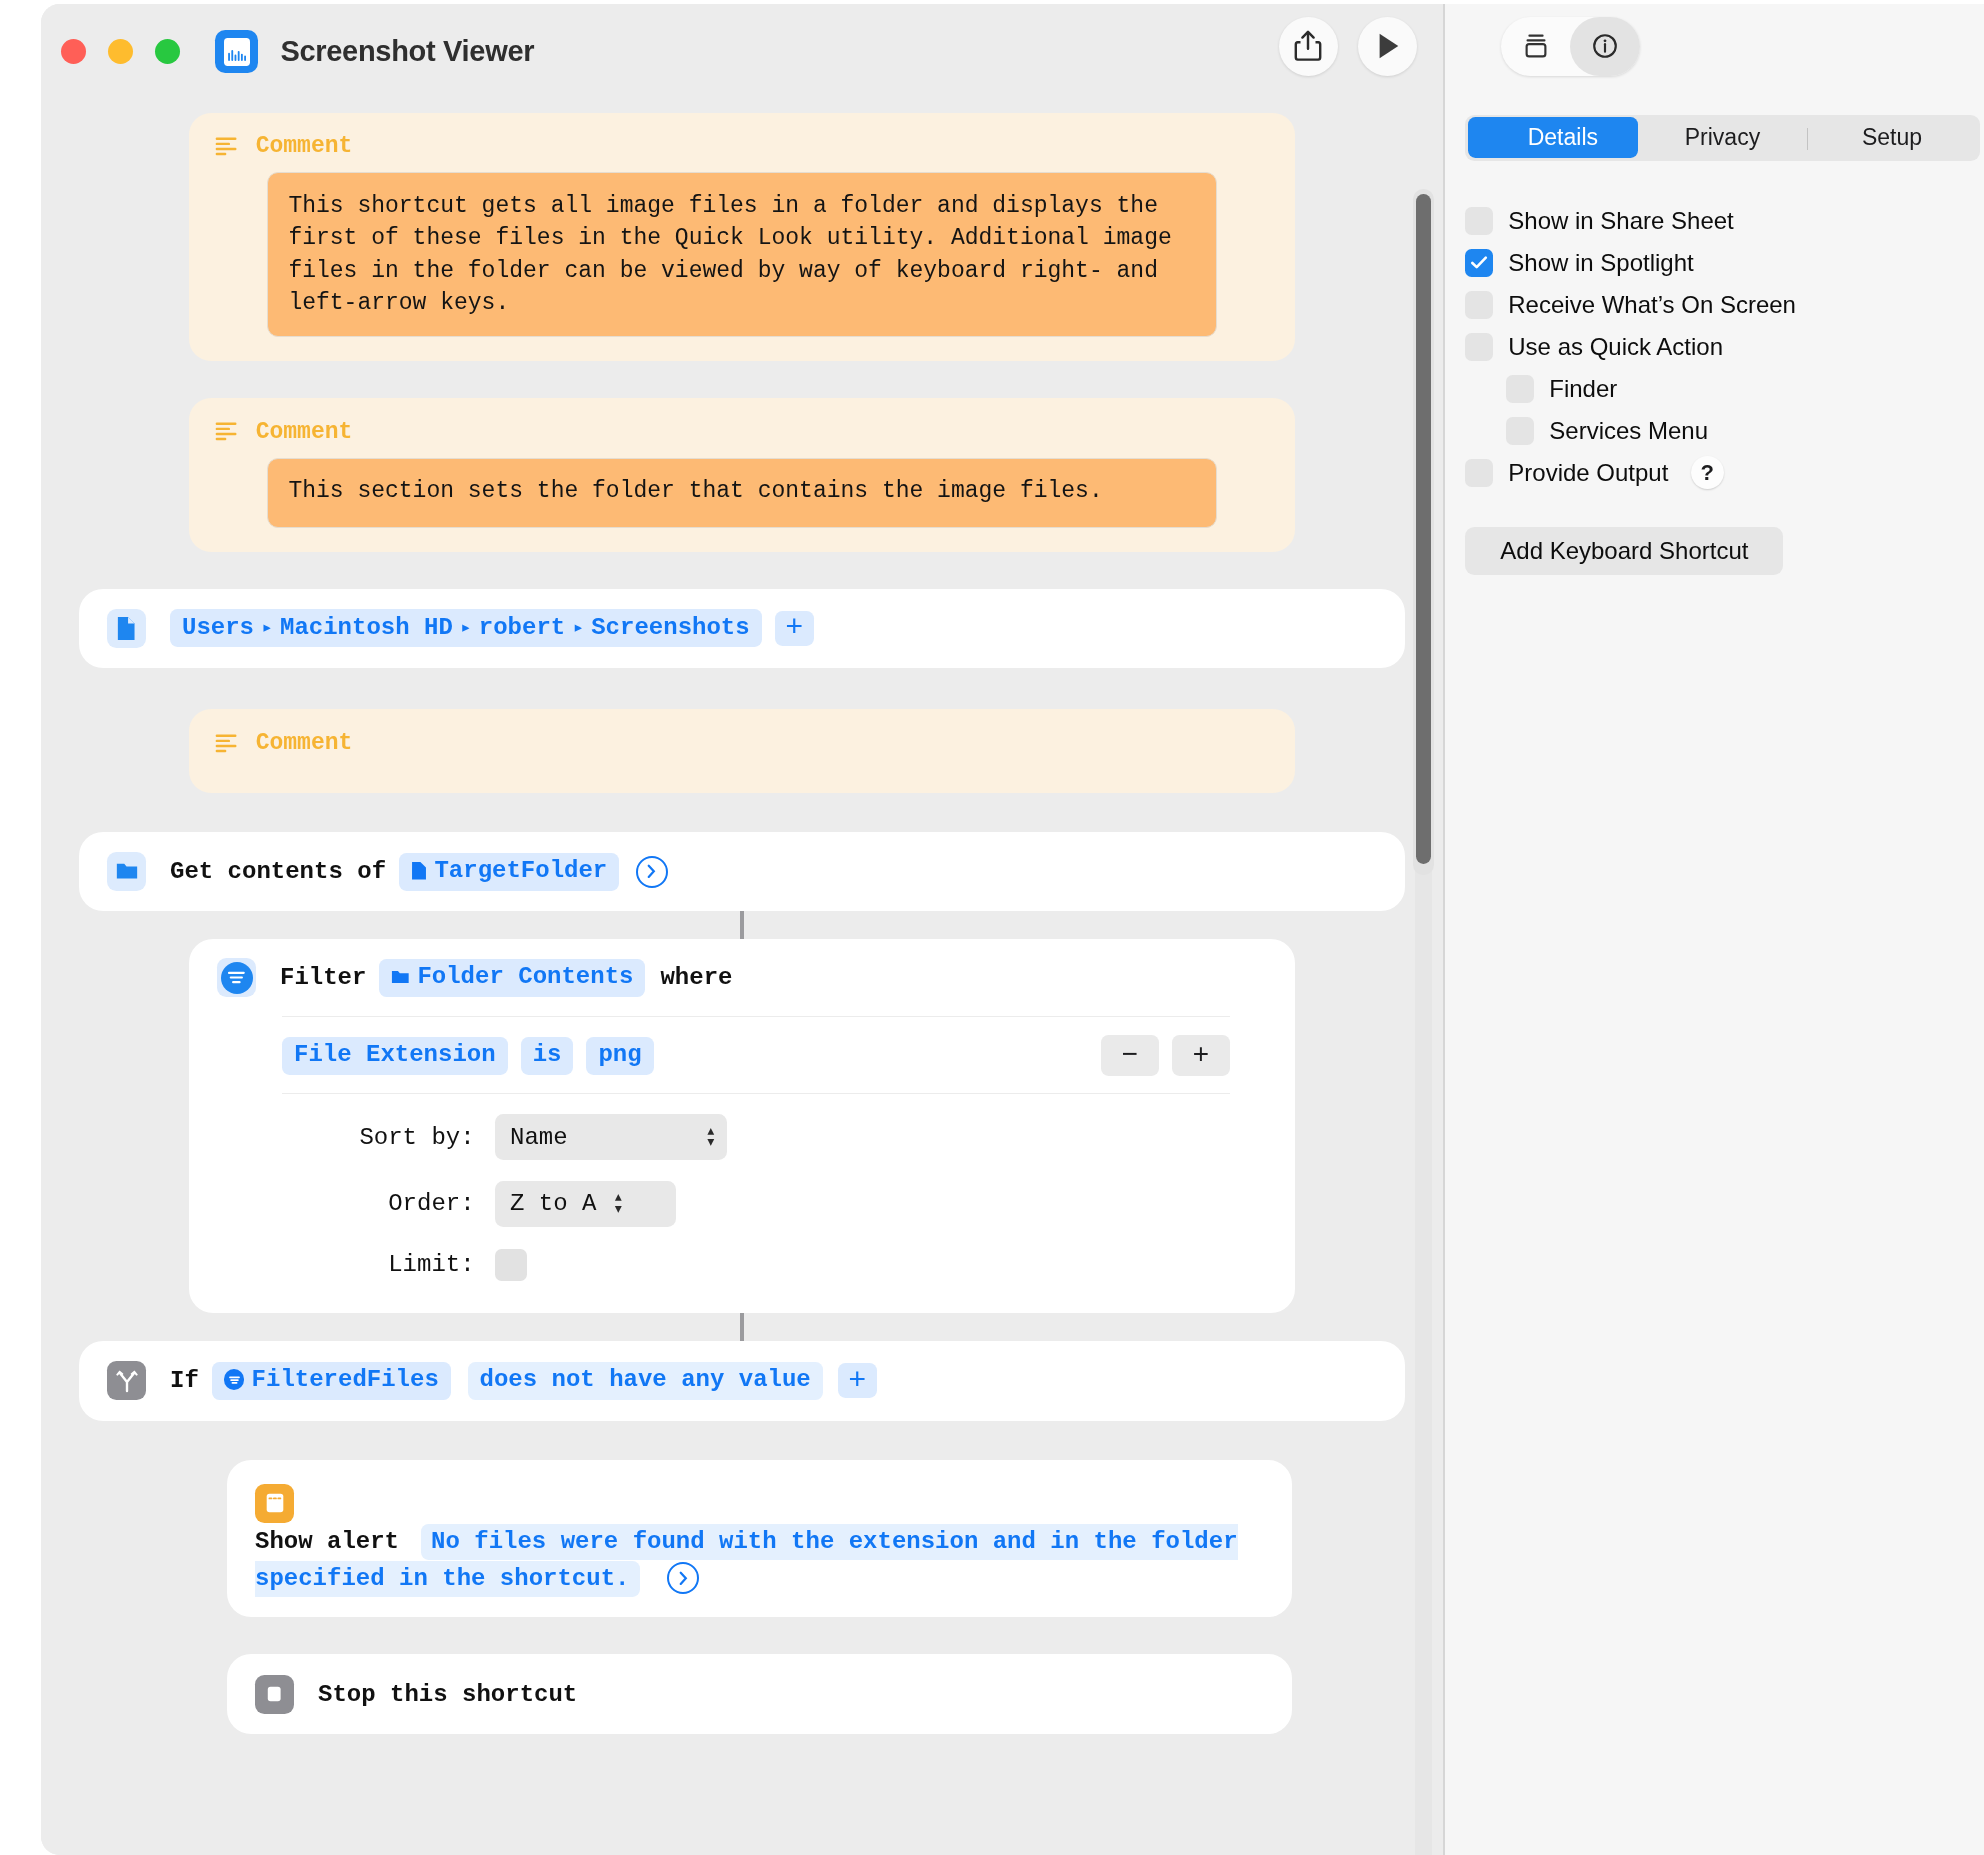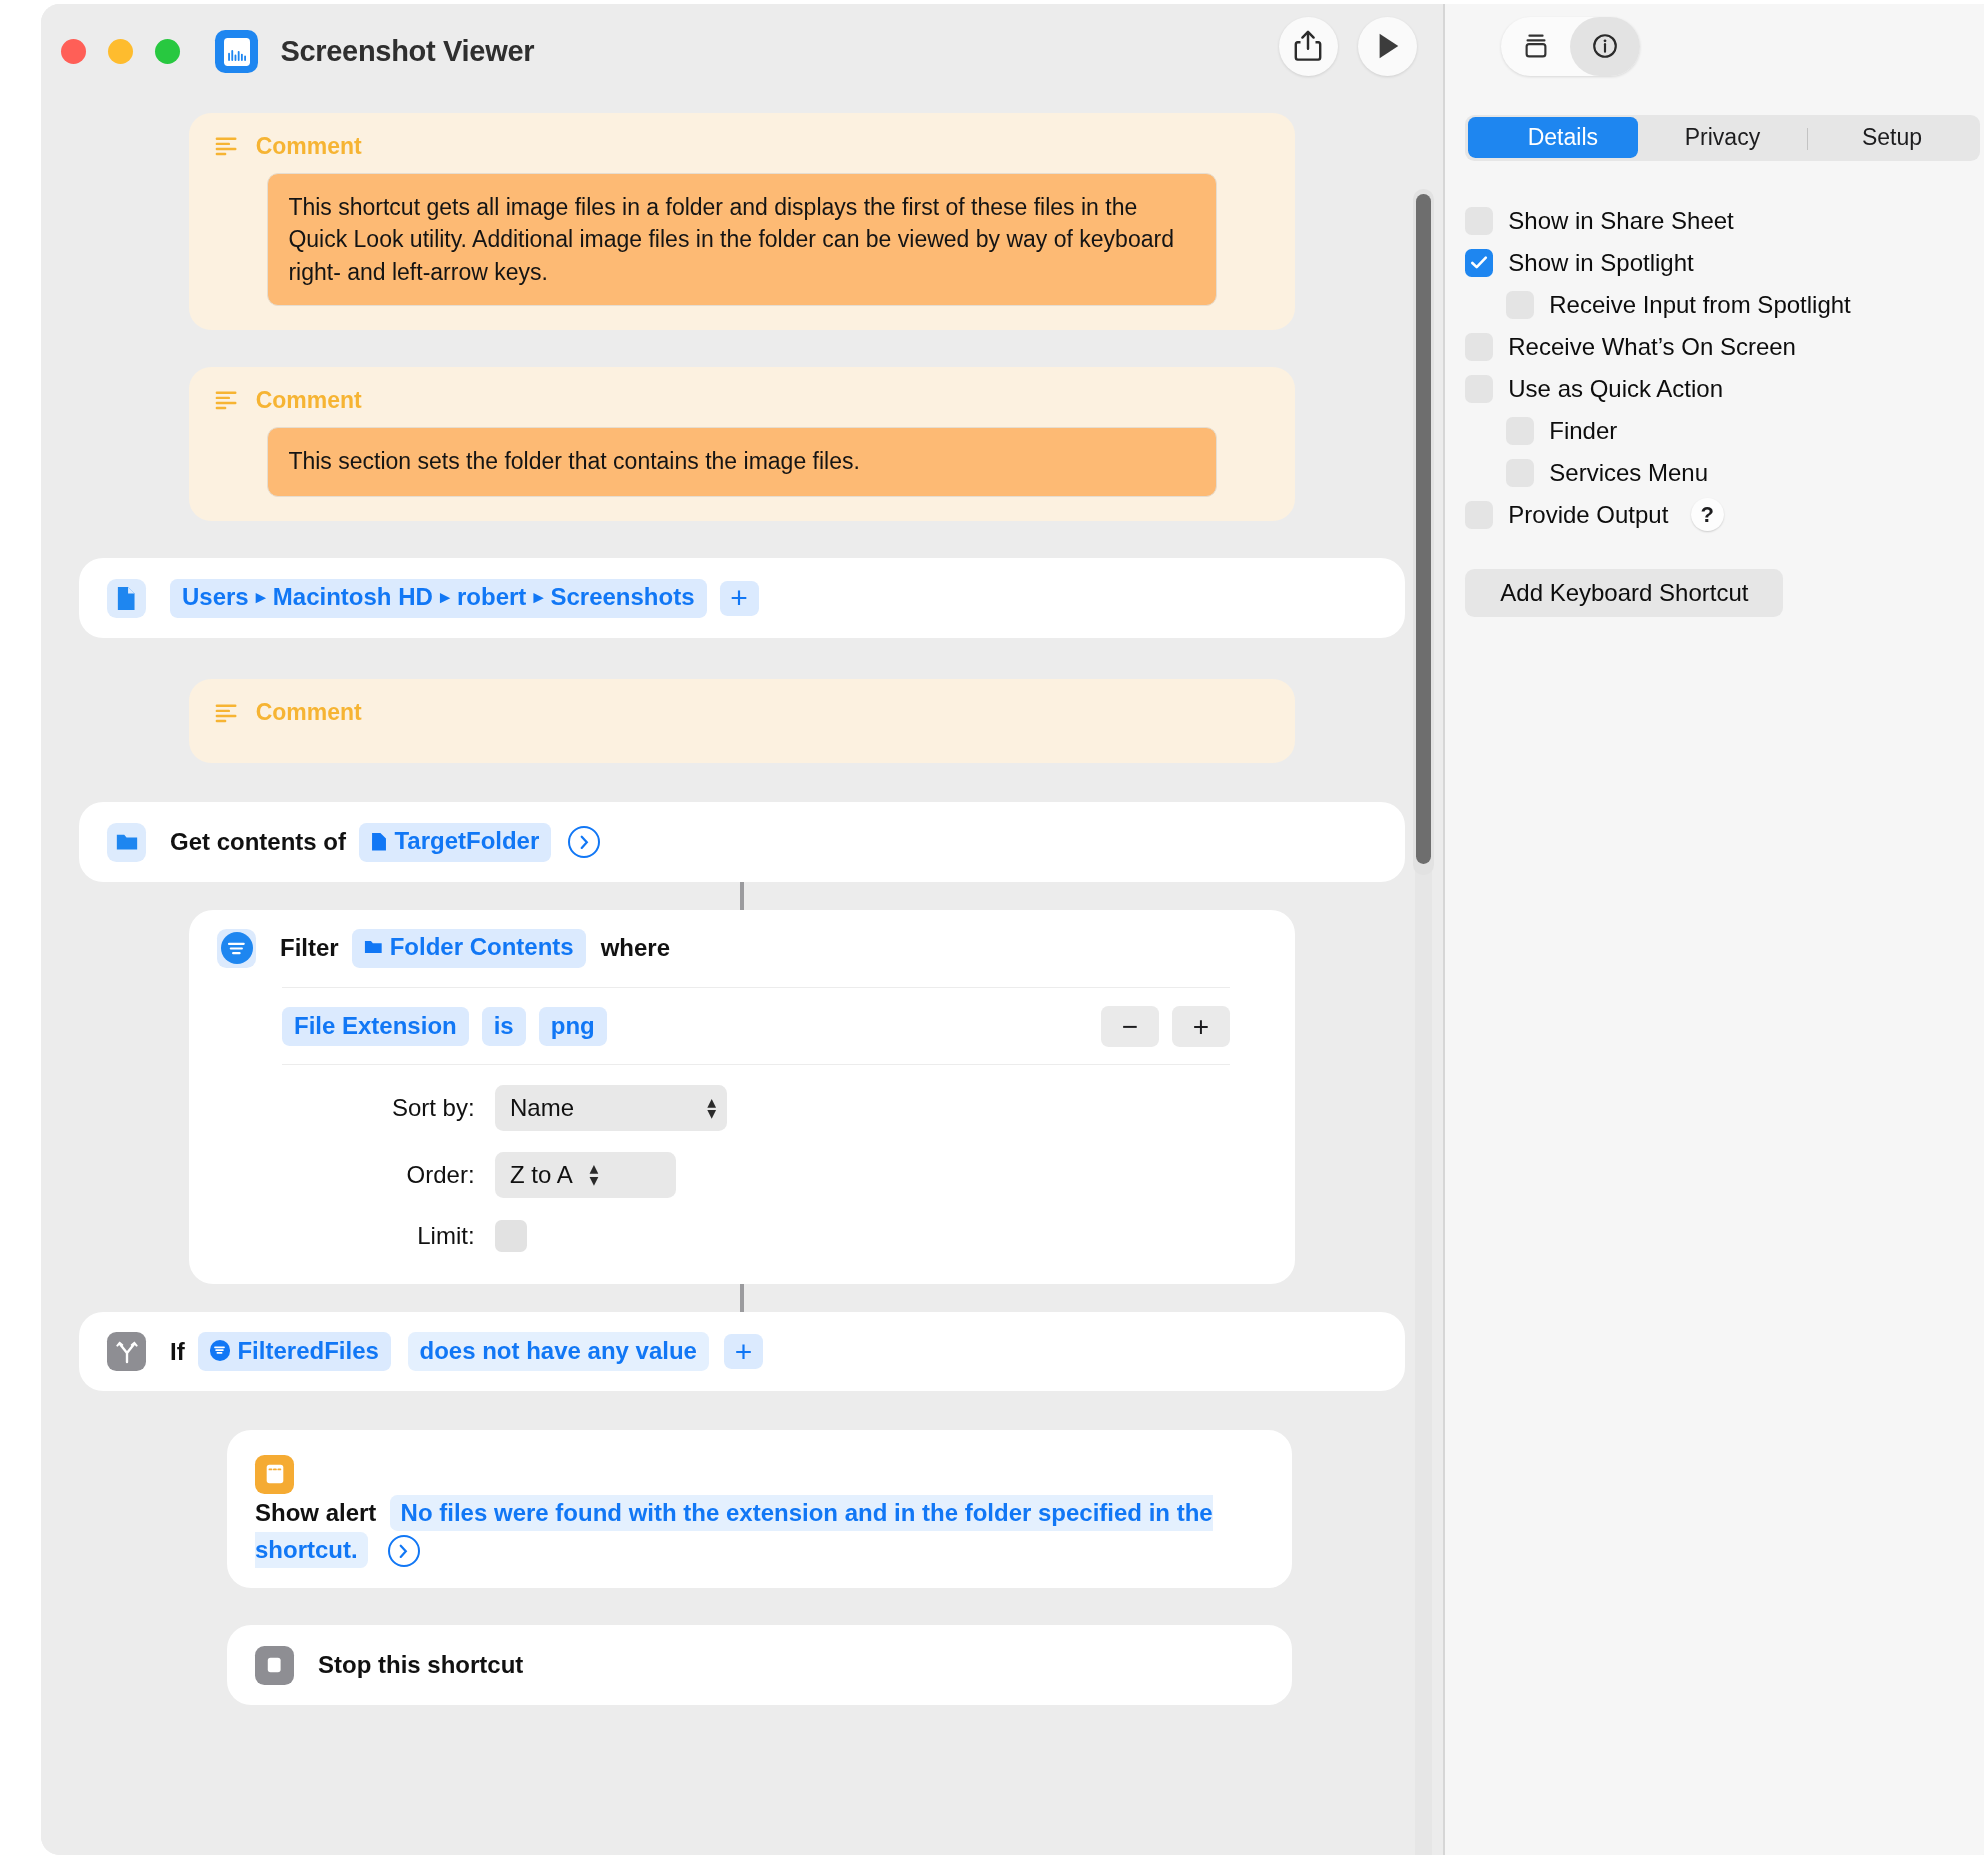--- a/index.html
+++ b/index.html
@@ -61,20 +61,21 @@
     background: #fafafa;
     box-shadow: 0 0.9px 2.8px rgba(0,0,0,0.12);
     display: flex; align-items: center; justify-content: center;
   }
   
   #editor {
     flex: 1 1 auto;
     position: relative;
     overflow: hidden;
     padding: 0 0 0 0;
+    font-family: Liberation Mono, monospace;
   }
   #cards {
     position: absolute; left: 0; top: 0; width: 100%;
   }
   .comment-card {
     margin: 0 auto;
     width: 1106px;
     background: #fcf1e0;
     border-radius: 22px;
     padding: 20.4px 0 24px 0;
@@ -535,24 +536,20 @@
         <span>Show in Share Sheet</span>
       </div>
       <div class="chk-row">
         <span class="chkbox on">
           <svg width="18.6" height="15" viewBox="0 0 20 16">
             <path d="M2.5 8.5 L7.2 13 L17 2.8" stroke="#fff" stroke-width="2.8" fill="none" stroke-linecap="round" stroke-linejoin="round"></path>
           </svg>
         </span>
         <span>Show in Spotlight</span>
       </div>
-      <div class="chk-row sub">
-        <span class="chkbox"></span>
-        <span>Receive Input from Spotlight</span>
-      </div>
       <div class="chk-row">
         <span class="chkbox"></span>
         <span>Receive What’s On Screen</span>
       </div>
       <div class="chk-row">
         <span class="chkbox"></span>
         <span>Use as Quick Action</span>
       </div>
       <div class="chk-row sub">
         <span class="chkbox"></span>

